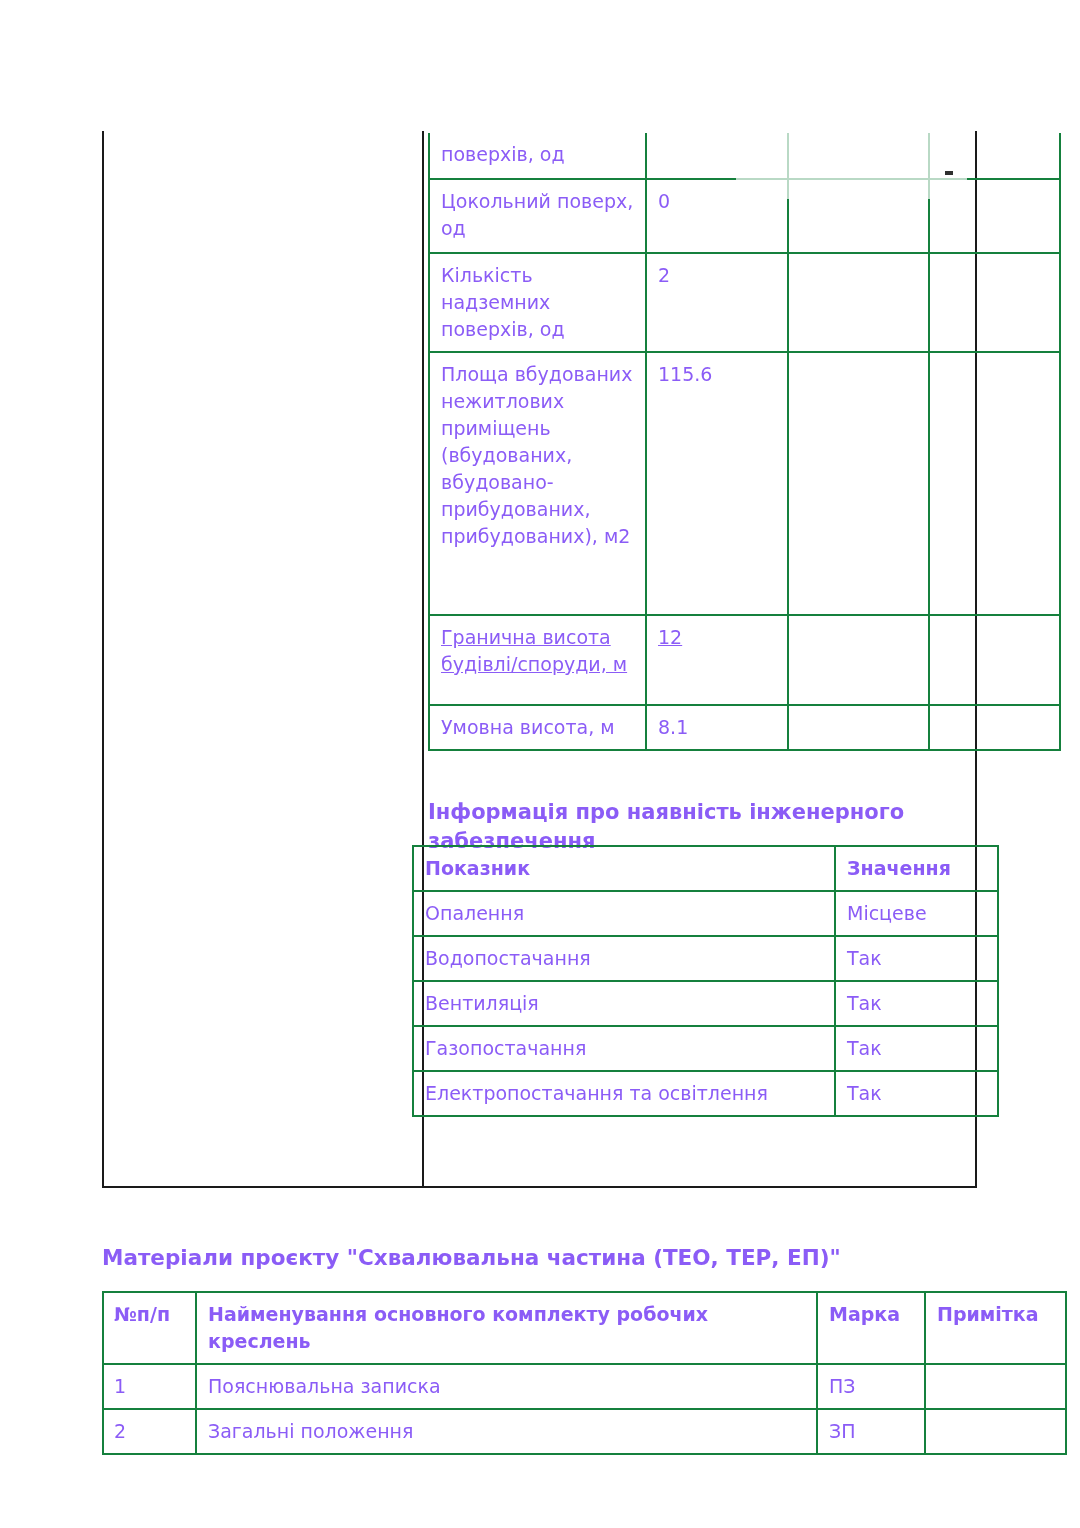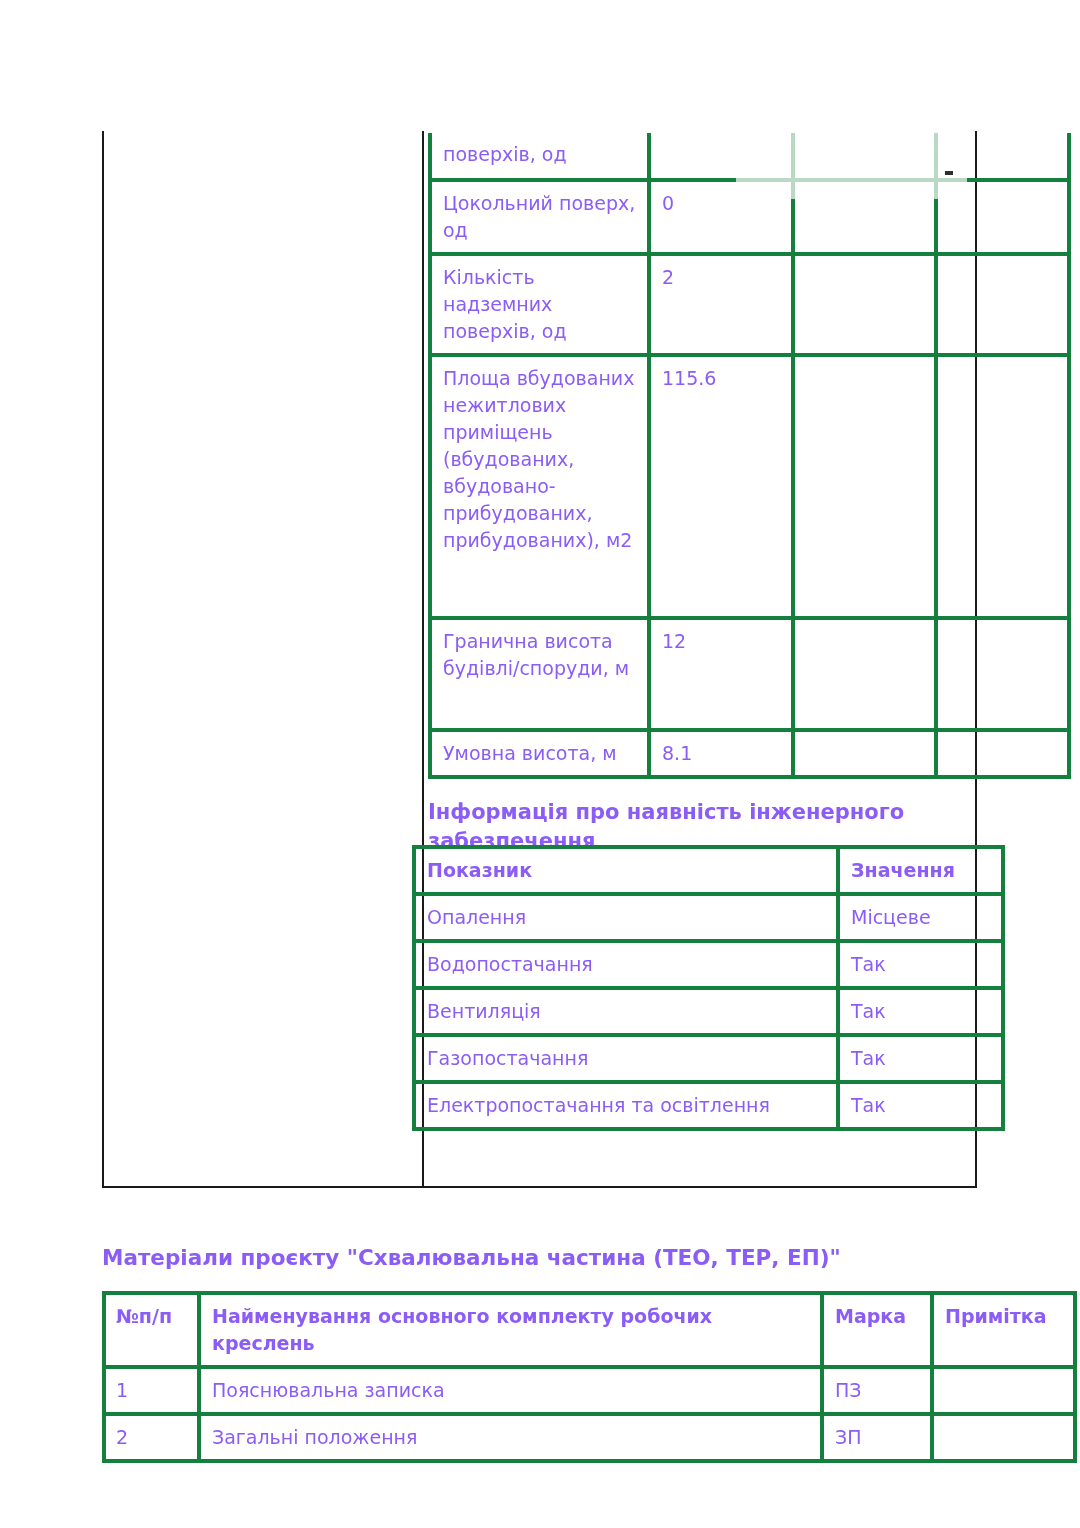--- a/index.html
+++ b/index.html
@@ -25,42 +25,42 @@
     border-bottom: 2px solid #1a1a1a;
   }
   .outer-divider {
     position: absolute;
     left: 318px; top: 0; bottom: 0;
     width: 2px; background: #1a1a1a;
   }
 
   table { border-collapse: collapse; table-layout: fixed; }
   td, th {
-    border: 4px solid #15803d;
+    border: 2px solid #15803d;
     vertical-align: top;
     text-align: left;
     font-size: 19px;
     line-height: 27px;
     padding: 8px 10px 8px 11px;
     overflow: hidden;
     font-weight: normal;
   }
   th { font-weight: bold; }
 
   
   .t1 { position: absolute; left: 428px; top: 97px; width: 539px; z-index: 1; }
   .t1 .c1 { width: 194px; }
   .t1 .c2 { width: 119px; }
   .t1 .c3 { width: 118px; }
   .t1 .c4 { width: 108px; }
   .t1 tr:nth-child(1) { height: 37px; }
   .t1 tr:nth-child(2) { height: 74px; }
   .t1 tr:nth-child(3) { height: 96px; }
   .t1 tr:nth-child(4) { height: 263px; }
-  .t1 tr:nth-child(5) { height: 112px; }
+  .t1 tr:nth-child(5) { height: 90px; text-decoration: underline; }
   .t1 tr:nth-child(6) { height: 43px; padding-left: 19px; }
   .t1 tr:first-child td { border-top: none; vertical-align: bottom; padding-bottom: 10px; }
 
   
   .h1 {
     position: absolute;
     left: 428px; top: 762px;
     width: 548px;
     font-size: 21px; line-height: 29px; font-weight: bold;
     z-index: 1;

